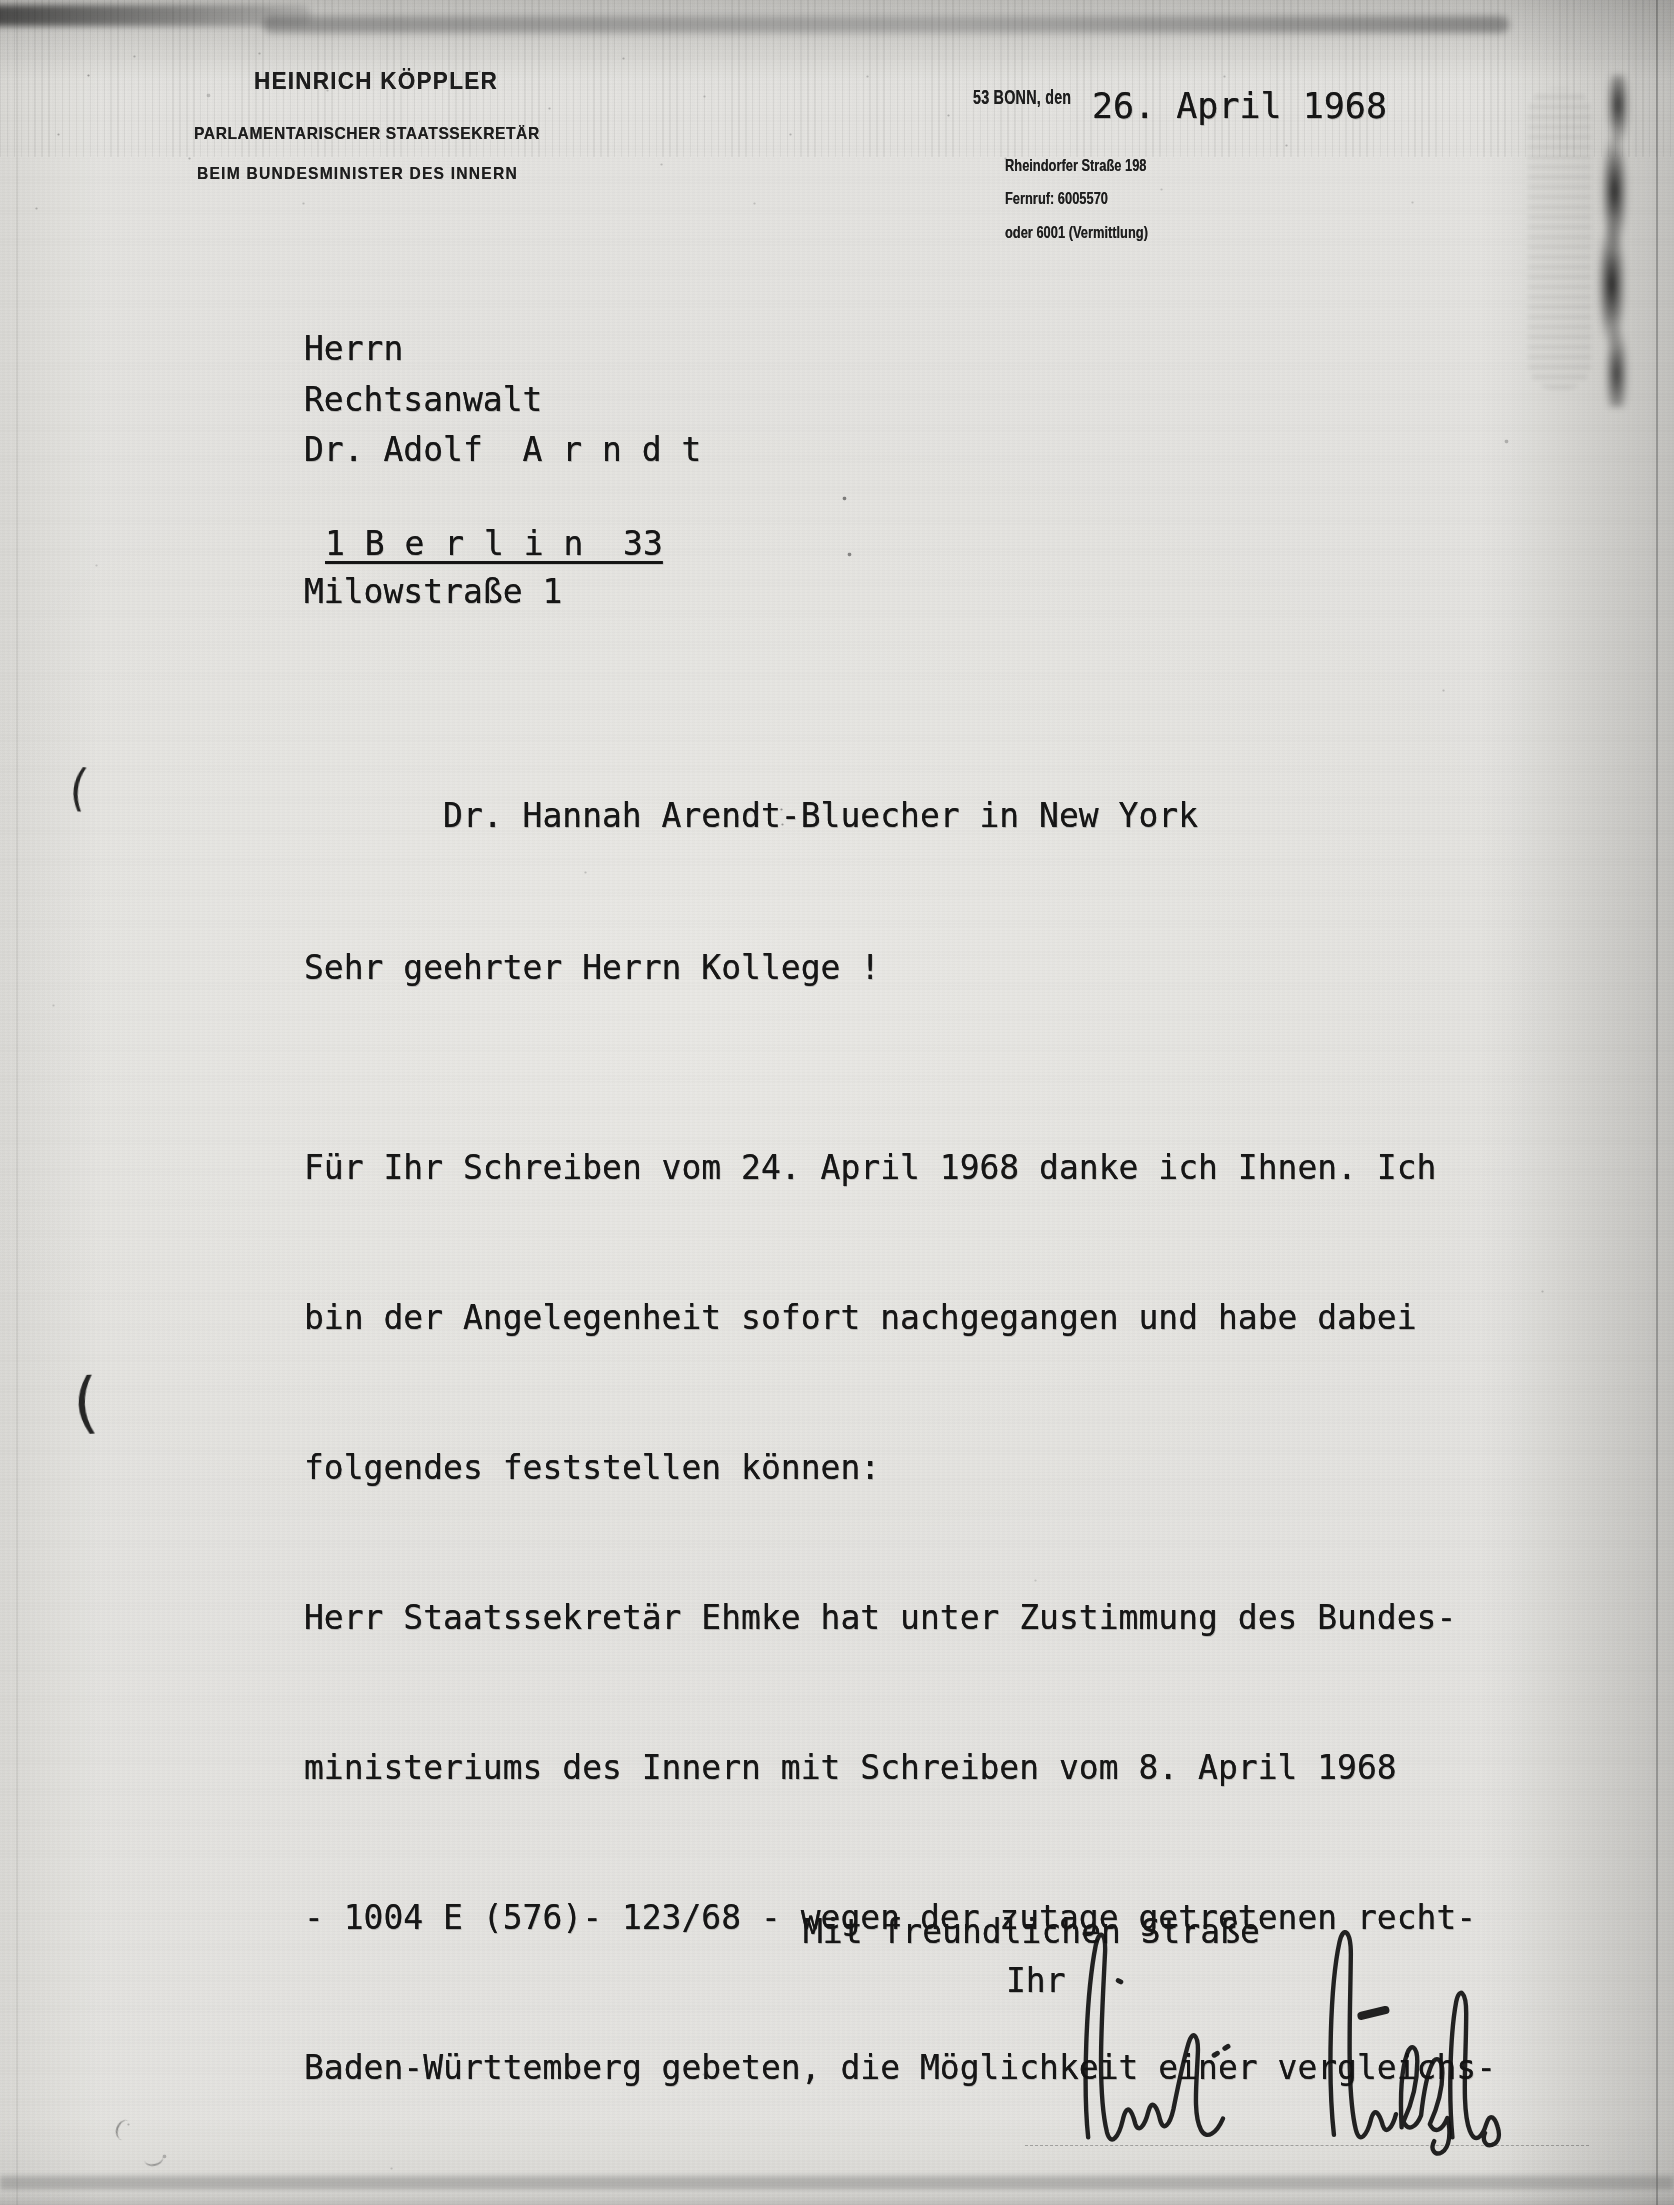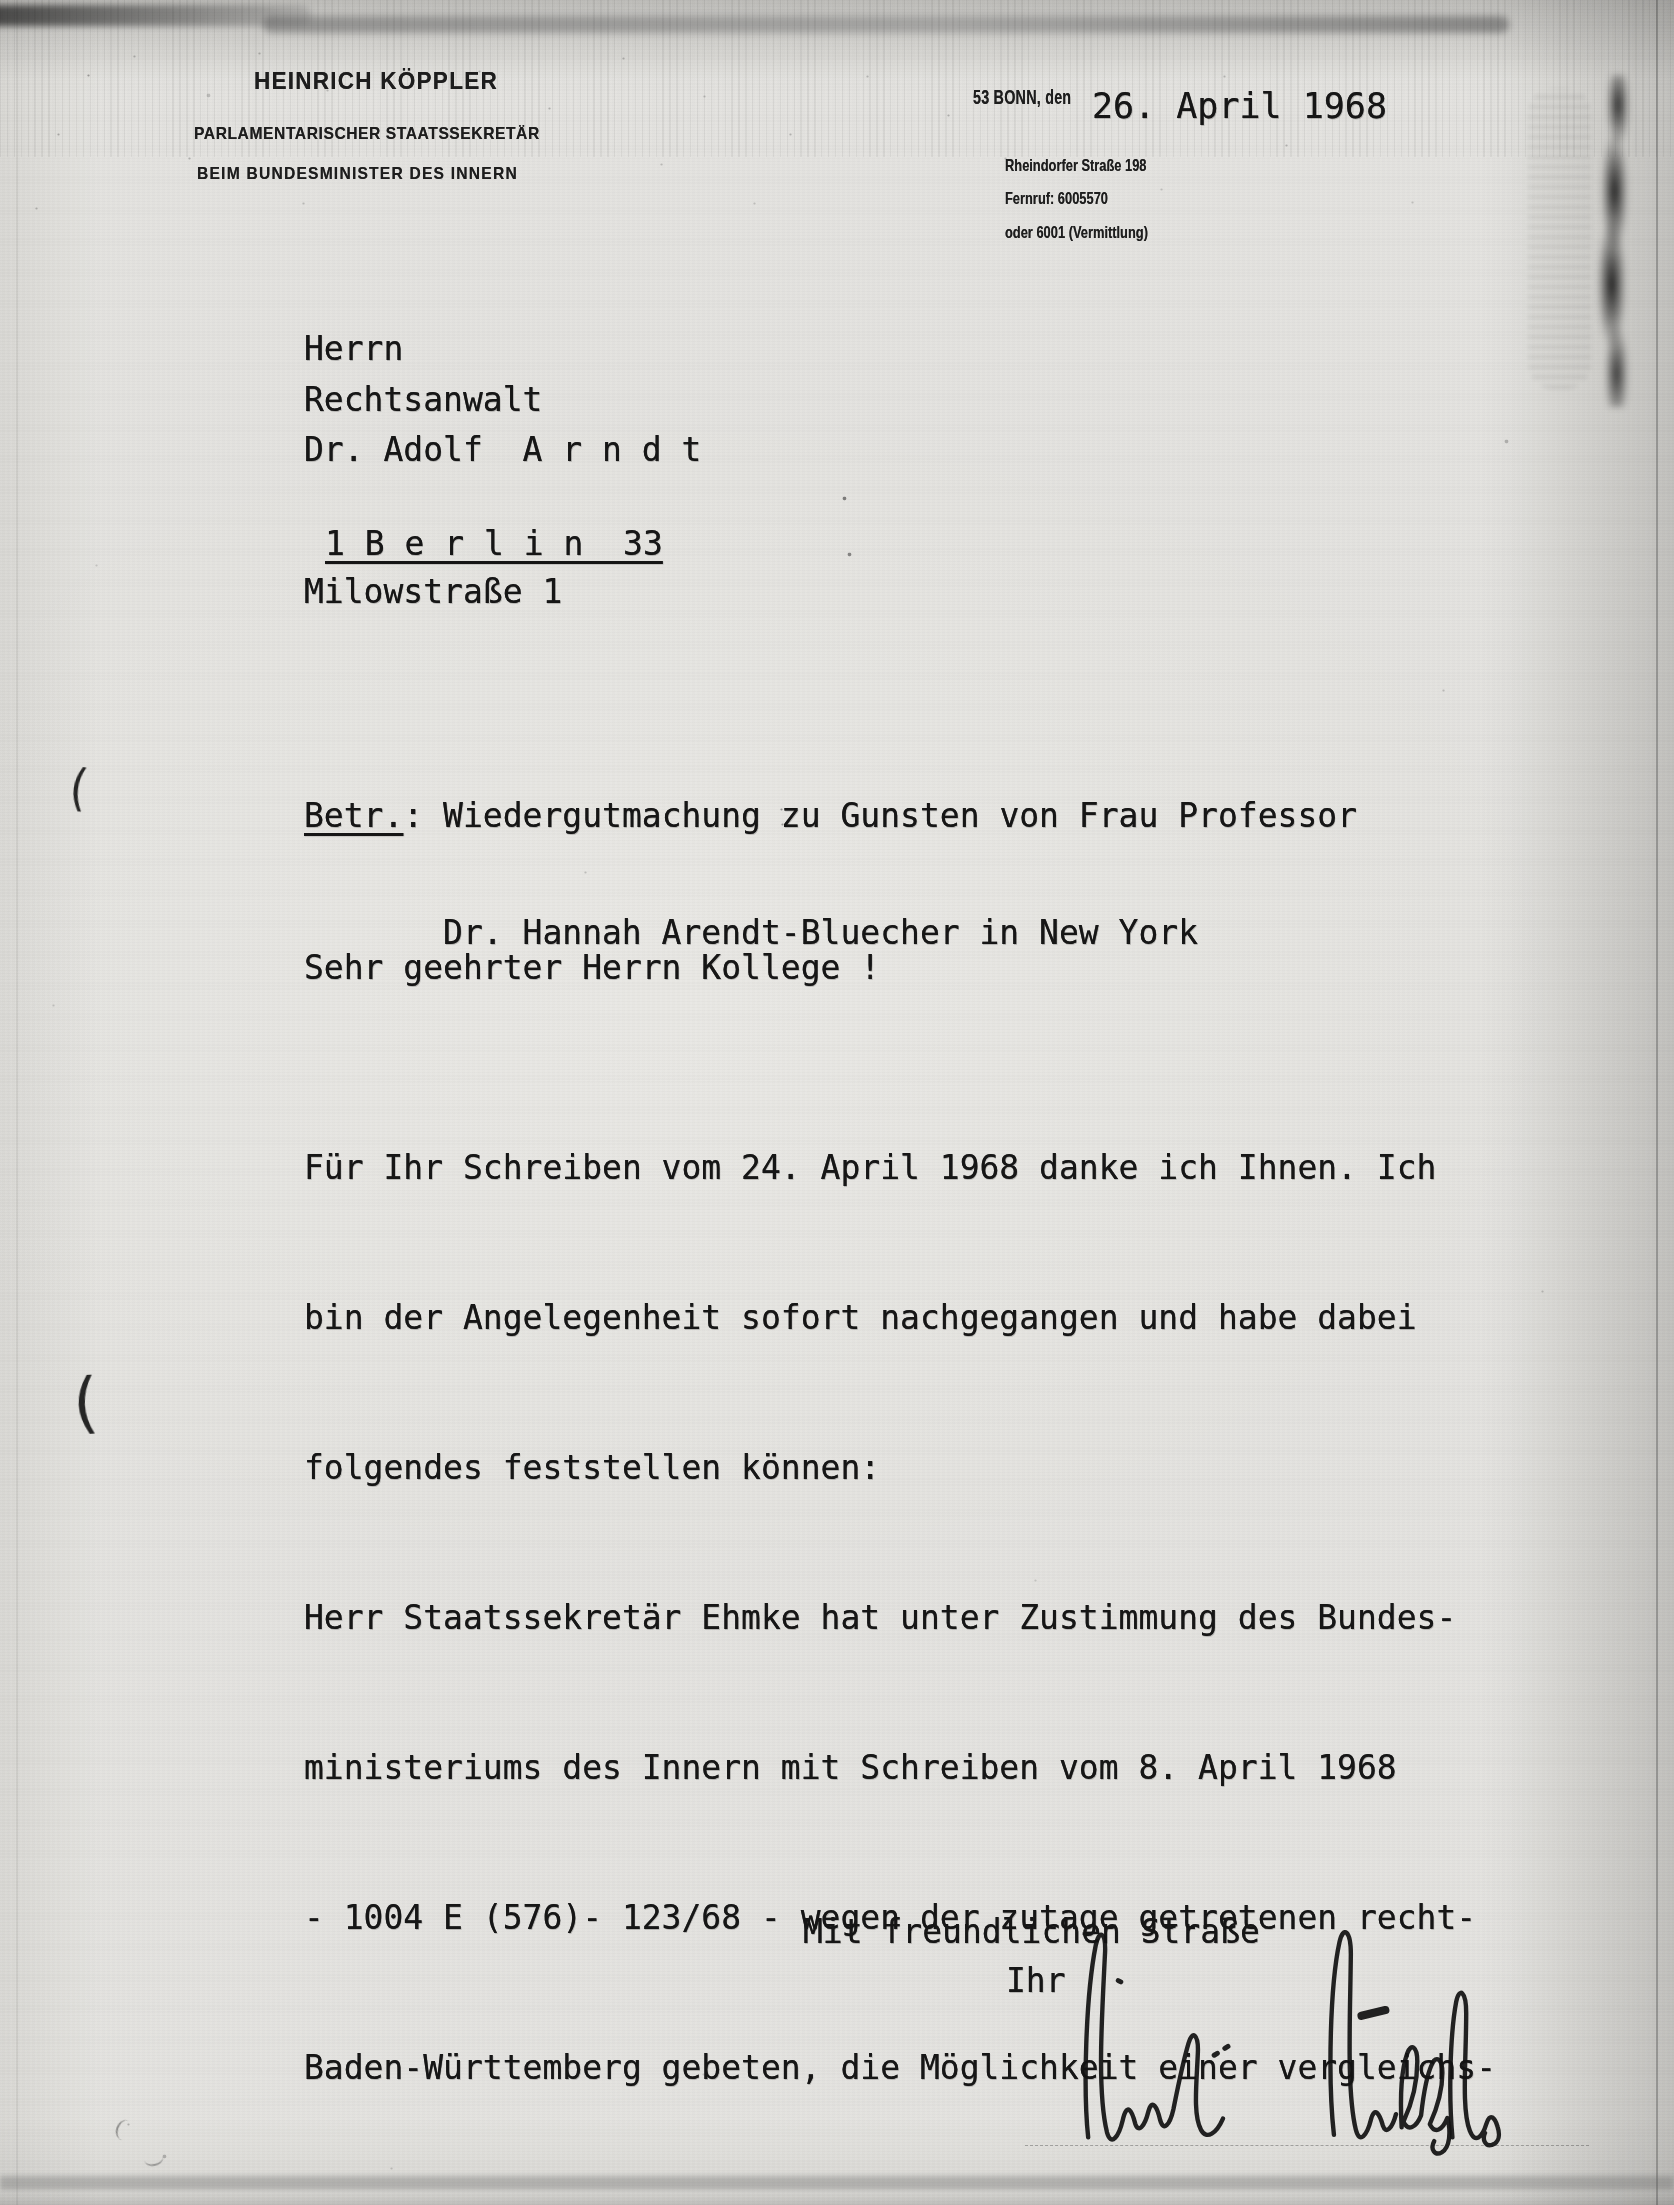--- a/index.html
+++ b/index.html
@@ -161,21 +161,20 @@
   <div class="abs printed db-ph1">Fernruf: 6005570</div>
   <div class="abs printed db-ph2">oder 6001 (Vermittlung)</div>
 
   <div class="abs typed rc1">Herrn</div>
   <div class="abs typed rc2">Rechtsanwalt</div>
   <div class="abs typed rc3">Dr. Adolf  A r n d t</div>
   <div class="abs typed rc4">1 B e r l i n  33</div>
   <div class="abs typed rc5">Milowstraße 1</div>
 
   <div class="abs typed subject">
-    <div><span class="lbl">Betr.</span><span>: </span><span>Wiedergutmachung zu Gunsten von Frau Professor</span></div>
     <div class="l2">Dr. Hannah Arendt-Bluecher in New York</div>
   </div>
 
   <div class="abs typed salutation">Sehr geehrter Herrn Kollege !</div>
 
   <div class="abs typed body-block">
     <div>Für Ihr Schreiben vom 24. April 1968 danke ich Ihnen. Ich</div>
     <div>bin der Angelegenheit sofort nachgegangen und habe dabei</div>
     <div>folgendes feststellen können:</div>
     <div>Herr Staatssekretär Ehmke hat unter Zustimmung des Bundes-</div>

